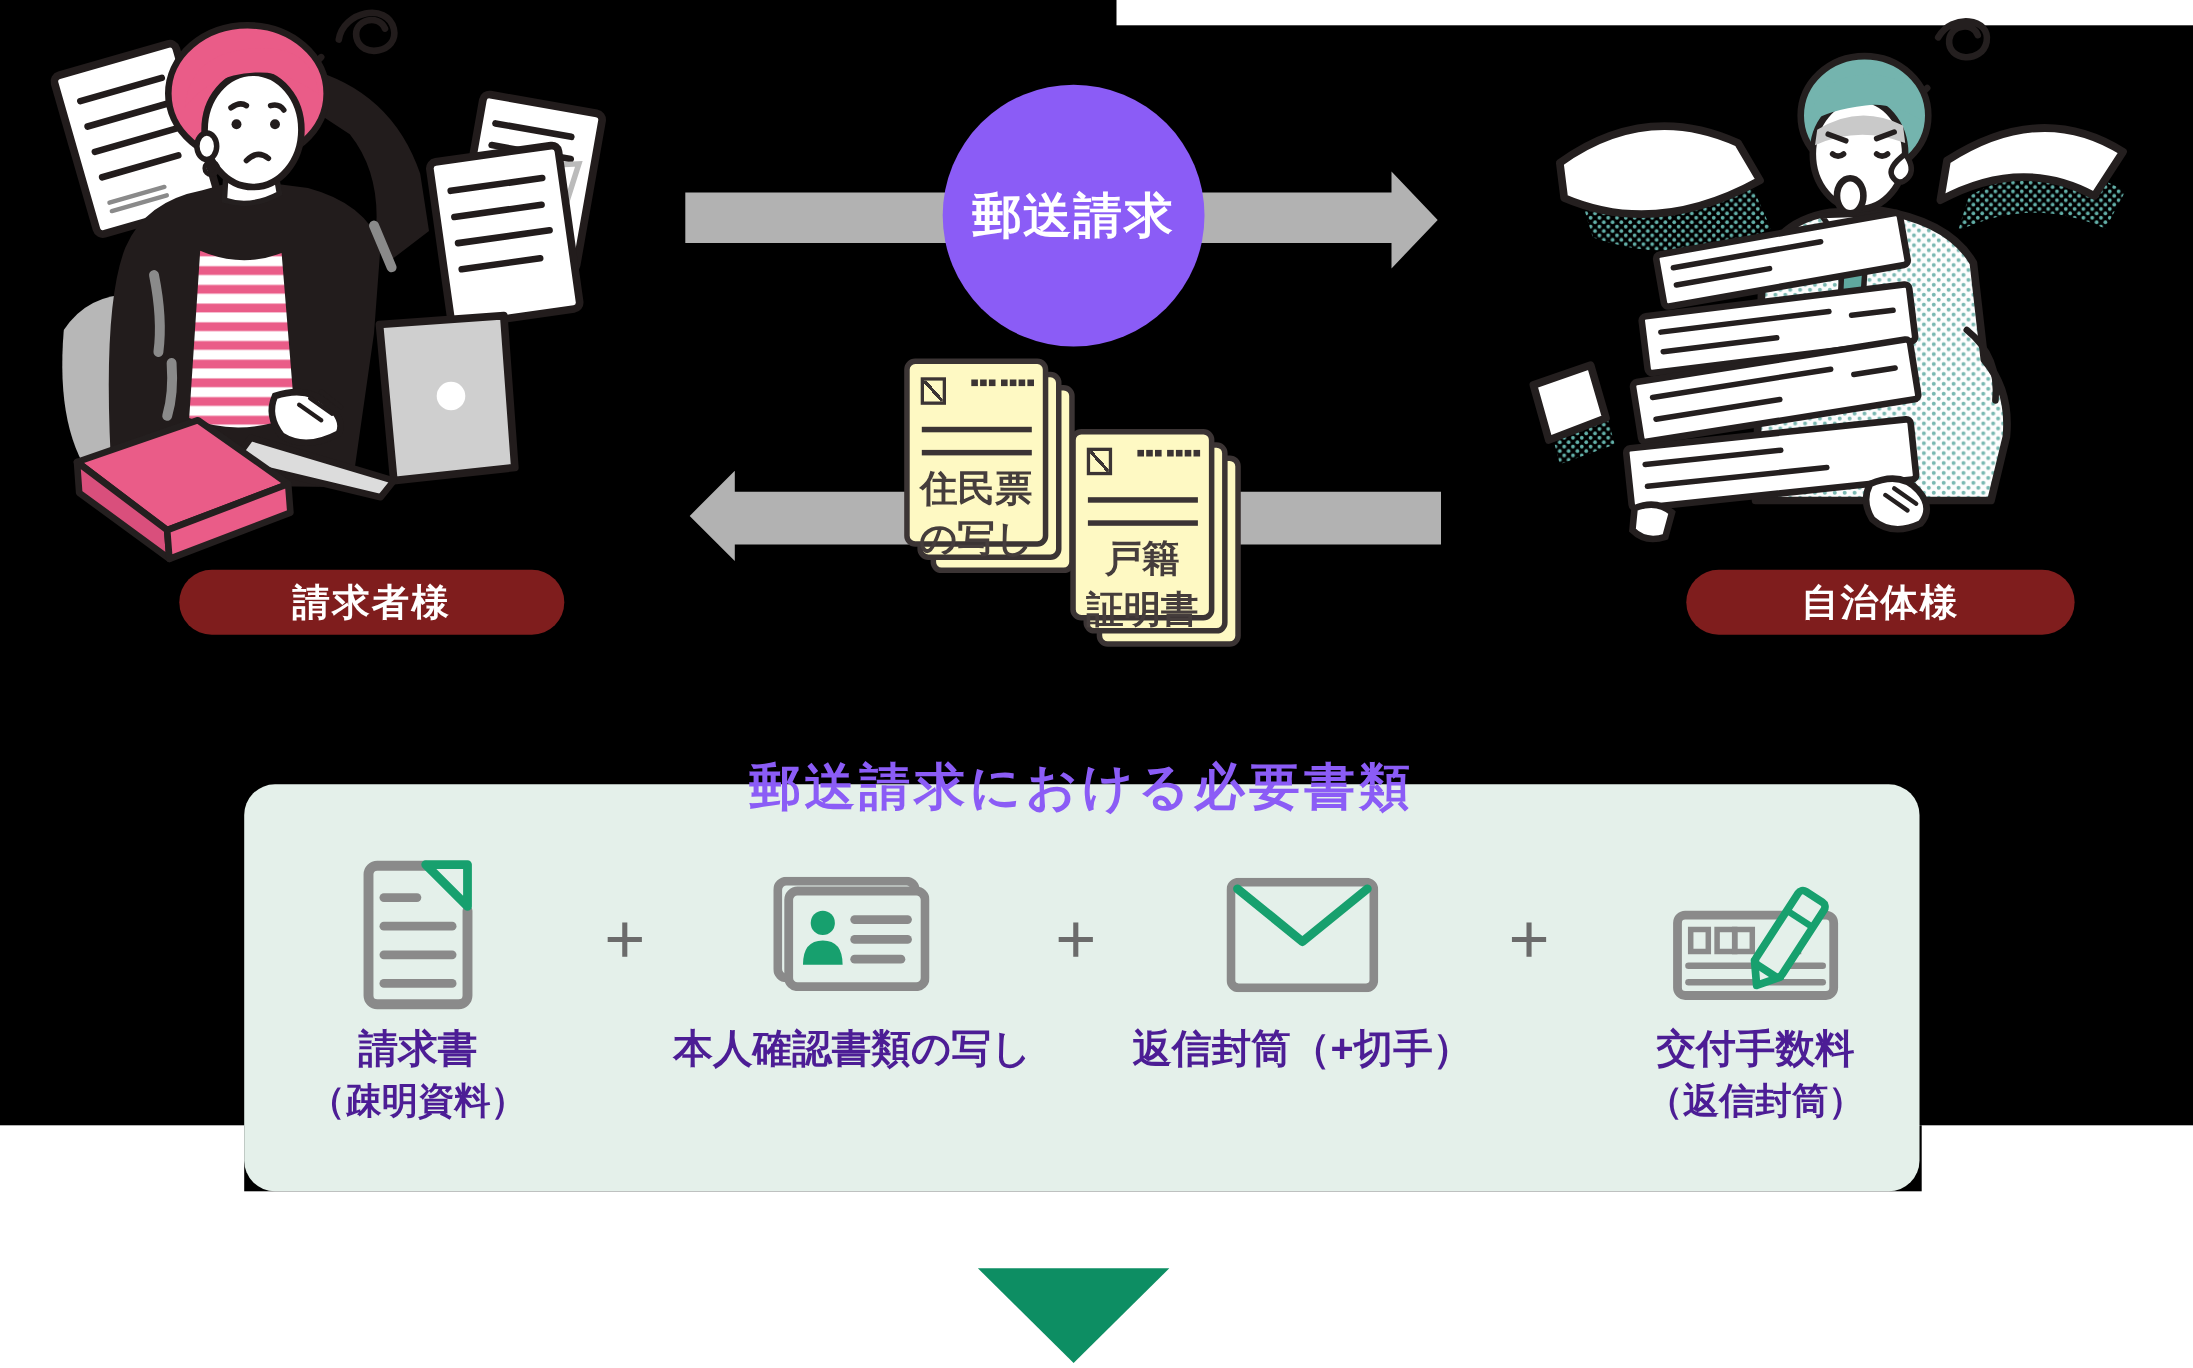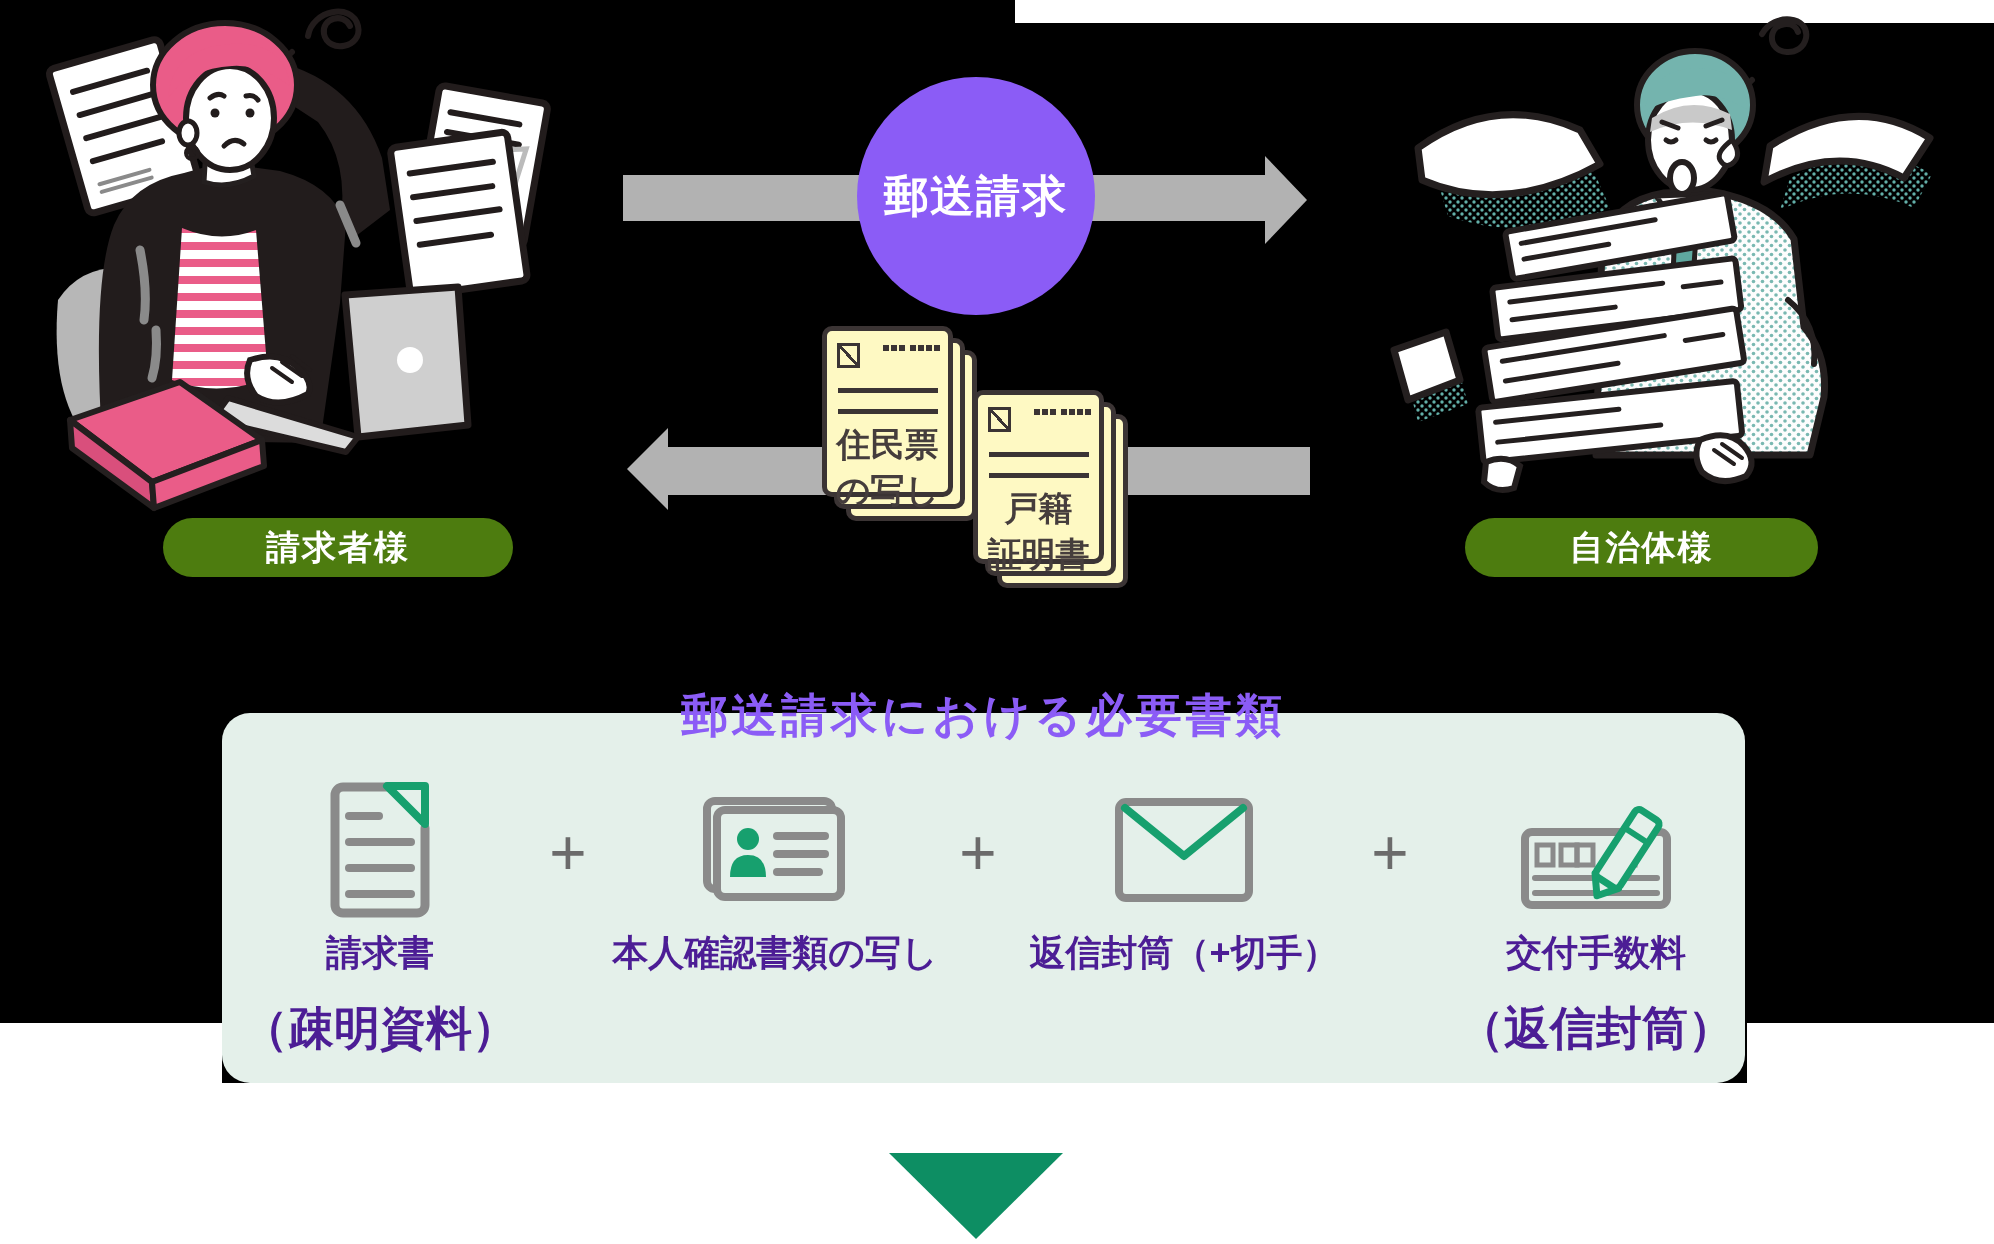--- a/index.html
+++ b/index.html
@@ -18,25 +18,25 @@
   
   .woman-illo{left:40px;top:0;width:560px;height:530px;z-index:4;overflow:visible;}
   .man-illo{left:1400px;top:0;width:594px;height:530px;z-index:4;overflow:visible;}
 
   
   .mail-circle{left:857px;top:77px;width:238px;height:238px;border-radius:50%;
     background:#8b5cf6;display:flex;align-items:center;justify-content:center;z-index:5;}
   .mail-circle span{color:#fff;font-size:44px;font-weight:800;letter-spacing:2px;}
 
   
-  .pill{height:59px;border-radius:30px;background:#4d7c0f;display:flex;align-items:center;
+  .pill{height:59px;border-radius:30px;background:#7f1d1d;display:flex;align-items:center;
     justify-content:center;z-index:6;}
   .pill span{color:#fff;font-size:34px;font-weight:700;letter-spacing:2px;}
   .pill-left{left:163px;top:518px;width:350px;}
-  .pill-right{left:1465px;top:518px;width:353px;}
+  .pill-right{left:1533px;top:518px;width:353px;}
 
   
   .card-wrap{z-index:5;}
   .card,.card-shadow{position:absolute;width:131px;height:171px;background:#fef9c3;
     border:5px solid #3b3434;border-radius:10px;box-sizing:border-box;}
   .card-tall,.card-shadow-tall{height:174px;margin-top:27px;}
   .cs1{left:12px;top:12px;} .cs2{left:24px;top:24px;}
   .card{left:0;top:0;}
   .corner-box{position:absolute;left:10px;top:12px;width:17px;height:19px;border:3px solid #3b3434;
     background:linear-gradient(to top right,transparent 44%,#3b3434 44% 56%,transparent 56%);}
@@ -49,21 +49,21 @@
     font-size:34px;line-height:46px;font-weight:700;color:#453d3c;}
 
   
   .panel{left:222px;top:713px;width:1523px;height:370px;background:#e4f0ea;border-radius:28px;z-index:4;}
   .panel-title{left:222px;top:690px;width:1523px;text-align:center;font-size:46px;line-height:1.1;
     font-weight:800;color:#8b5cf6;letter-spacing:4px;z-index:5;}
 
   .item-icon{z-index:5;}
   .item-label{z-index:5;width:440px;text-align:center;color:#4c1d95;font-weight:700;}
   .item-label .l1{font-size:36px;line-height:1.1;}
-  .item-label .l2{font-size:46px;line-height:1.1;margin-top:30px;}
+  .item-label .l2{font-size:33px;line-height:1.1;margin-top:10px;}
   .plus-mark{z-index:5;width:70px;height:66px;text-align:center;color:#6b6b6b;
     font-size:64px;line-height:62px;font-weight:400;}
 
   
   .down-triangle{left:889px;top:1153px;width:0;height:0;z-index:5;
     border-left:87px solid transparent;border-right:87px solid transparent;
     border-top:86px solid #0d8e63;}
 </style>
 </head>
 <body>

